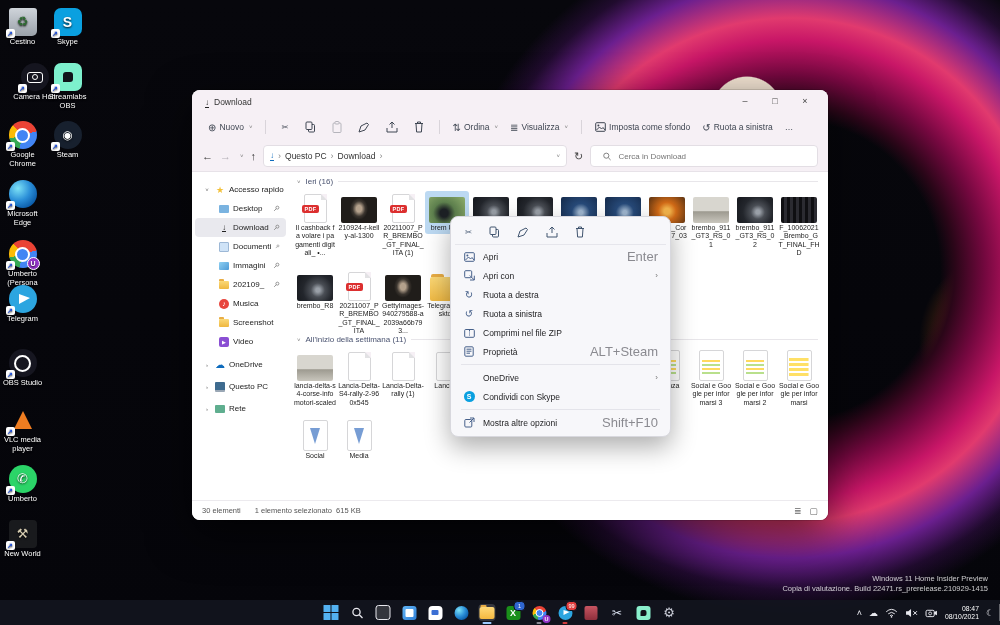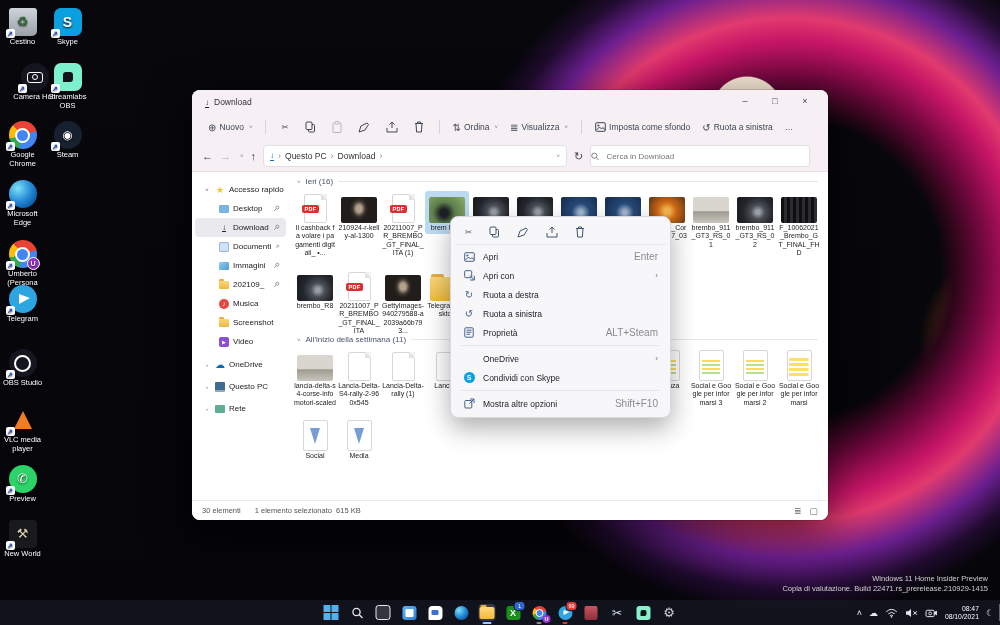--- a/index.html
+++ b/index.html
@@ -60,21 +60,21 @@
   
   .addr{height:30px;display:flex;align-items:center;padding:0 10px;gap:7px}
   .nav{font-size:11px;color:#333}
   .nav.grey{color:#b3aeb6}
   .crumbbox{flex:0 0 auto;width:290px;height:20px;background:#fff;border:1px solid #e3dee4;border-radius:4px;
             display:flex;align-items:center;padding:0 6px;gap:4px;color:#333}
   .crumbbox .dlmini{color:#0f6cbd;font-weight:bold;border-bottom:1.4px solid #0f6cbd;line-height:8px;font-size:8px}
   .crumb-sep{color:#888;font-size:9px}
   .crumb-dd{margin-left:auto;color:#777;font-size:6px}
   .refresh{font-size:11px;color:#444}
-  .searchbox{width:218px;height:20px;background:#fff;border:1px solid #e3dee4;border-radius:4px;display:flex;align-items:center;padding:0 0;gap:5px}
+  .searchbox{width:218px;height:20px;background:#fff;border:1px solid #e3dee4;border-radius:4px;display:flex;align-items:center;padding:0 12px;gap:5px}
   .searchbox input{border:0;outline:0;font-size:8px;color:#555;width:100%;background:transparent;font-family:"Liberation Sans",sans-serif}
   
   .wbody{position:absolute;top:82px;bottom:19px;left:0;right:0;display:flex}
   .side{width:97px;flex:0 0 auto;padding-top:8px;overflow:hidden}
   .si{height:19px;display:flex;align-items:center;gap:4px;padding-left:8px;margin:0 3px;border-radius:4px;font-size:8px;color:#222}
   .si .exp{width:8px;color:#666;font-size:6px;text-align:center}
   .si.child{padding-left:24px}
   .si.sel{background:#e9e9ee}
   .sic{width:10px;height:10px;display:flex;align-items:center;justify-content:center;font-size:9px}
   .pin{margin-left:auto;margin-right:6px}
@@ -116,21 +116,21 @@
           padding:0 10px;font-size:7.5px;color:#555;gap:14px;background:#fff}
   .vicons{margin-left:auto;display:flex;gap:8px;color:#666;font-size:9px}
   
   .cmenu{position:absolute;left:450px;top:216px;width:211px;background:#f7f7fa;border:1px solid #d8d8de;border-radius:8px;
          box-shadow:0 10px 26px rgba(0,0,0,.32);z-index:50;padding:3px 4px 4px;font-size:8.5px;color:#1d1d1f}
   .mrow{display:flex;align-items:center;height:24px;justify-content:flex-start;gap:17px;padding:0 10px;border-bottom:1px solid #e6e6ec;margin-bottom:2px}
   .mrow svg,.mrow span{color:#41556f}
   .mi{height:19px;display:flex;align-items:center;gap:8px;padding:0 8px;border-radius:4px}
   .mi .ig{width:12px;display:flex;justify-content:center;color:#46608a;font-size:10px}
   .mi .lbl{flex:1}
-  .mi .shc{color:#8a8a90;font-size:10px}
+  .mi .shc{color:#8a8a90;font-size:13px}
   .mi .sub{color:#777;font-size:8px}
   .msep{height:1px;background:#e4e4ea;margin:3px 6px}
   .skype-mini{width:11px;height:11px;background:#0aa0e0;border-radius:50%;color:#fff;font-size:7px;line-height:11px;text-align:center;font-weight:bold}
   
   .task{position:absolute;left:0;right:0;bottom:0;height:25px;background:rgba(18,20,30,.93);display:flex;align-items:center;z-index:60}
   .tcenter{position:absolute;left:50%;transform:translateX(-50%);display:flex;align-items:center;gap:9px;height:25px}
   .tic{width:17px;height:17px;position:relative;display:flex;align-items:center;justify-content:center;border-radius:4px}
   .tic.active{background:rgba(255,255,255,.16)}
   .tic.active:after{content:"";position:absolute;bottom:-3px;left:4px;width:9px;height:2px;background:#9ecbff;border-radius:2px}
   .tic .rdot{position:absolute;bottom:-3px;left:6px;width:5px;height:2px;background:#8b8b95;border-radius:2px}
@@ -247,21 +247,21 @@
       <span class="vlc-cone"></span>
       <span class="sc">↗</span>
     </div>
   <div>VLC media player</div>
 </div>
 <div class="dicon" style="left:0;top:465px">
   <div class="ic wa">
       <span>✆</span>
       <span class="sc">↗</span>
     </div>
-  <div>Preview</div>
+  <div>Umberto</div>
 </div>
 <div class="dicon" style="left:0;top:520px">
   <div class="ic nw">
       <span>⚒</span>
       <span class="sc">↗</span>
     </div>
   <div>New World</div>
 </div>
 
 <div class="win">
@@ -693,20 +693,29 @@
     <span class="lbl">Apri con</span>
     <span class="sub">›</span>
   </div>
   <div class="mi">
     <span class="ig">↻</span>
     <span class="lbl">Ruota a destra</span>
   </div>
   <div class="mi">
     <span class="ig">↺</span>
     <span class="lbl">Ruota a sinistra</span>
+  </div>
+  <div class="mi">
+    <span class="ig">
+        <svg class="oi" width="11" height="10" viewBox="0 0 11 10">
+          <rect x="0.7" y="1.5" width="9.6" height="7.8" rx="1" fill="none" stroke="#46608a"></rect>
+          <path d="M5.5 1.5 v2 M5.5 4.5 v1 M5.5 6.5 v1" stroke="#46608a"></path>
+        </svg>
+      </span>
+    <span class="lbl">Comprimi nel file ZIP</span>
   </div>
   <div class="mi">
     <span class="ig">
         <svg class="oi" width="10" height="11" viewBox="0 0 10 11">
           <rect x="0.8" y="0.8" width="8.4" height="9.4" rx="1" fill="none" stroke="#46608a"></rect>
           <path d="M2.5 3.2 h5 M2.5 5.2 h5 M2.5 7.2 h3.5" stroke="#46608a"></path>
         </svg>
       </span>
     <span class="lbl">Proprietà</span>
     <span class="shc">ALT+Steam</span>

